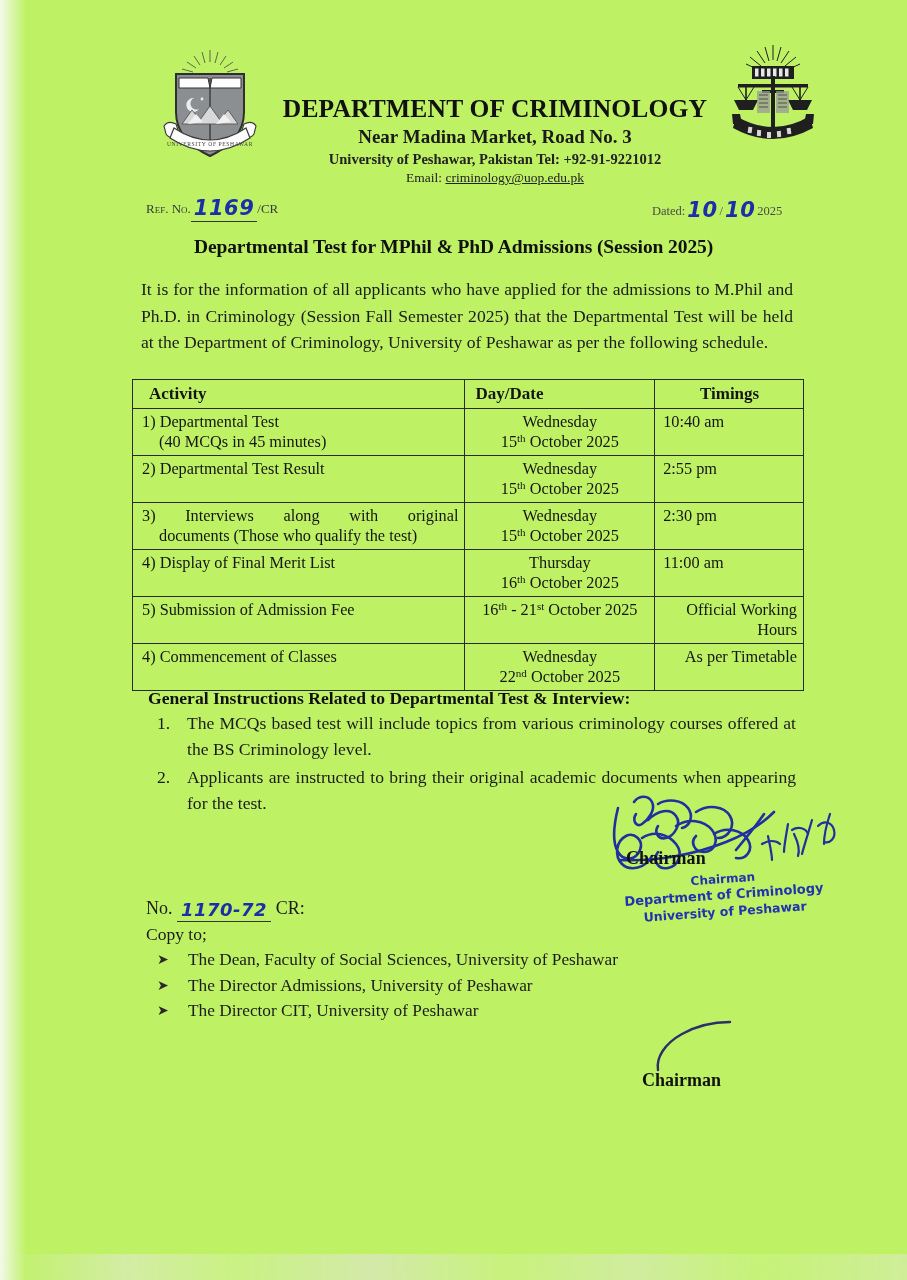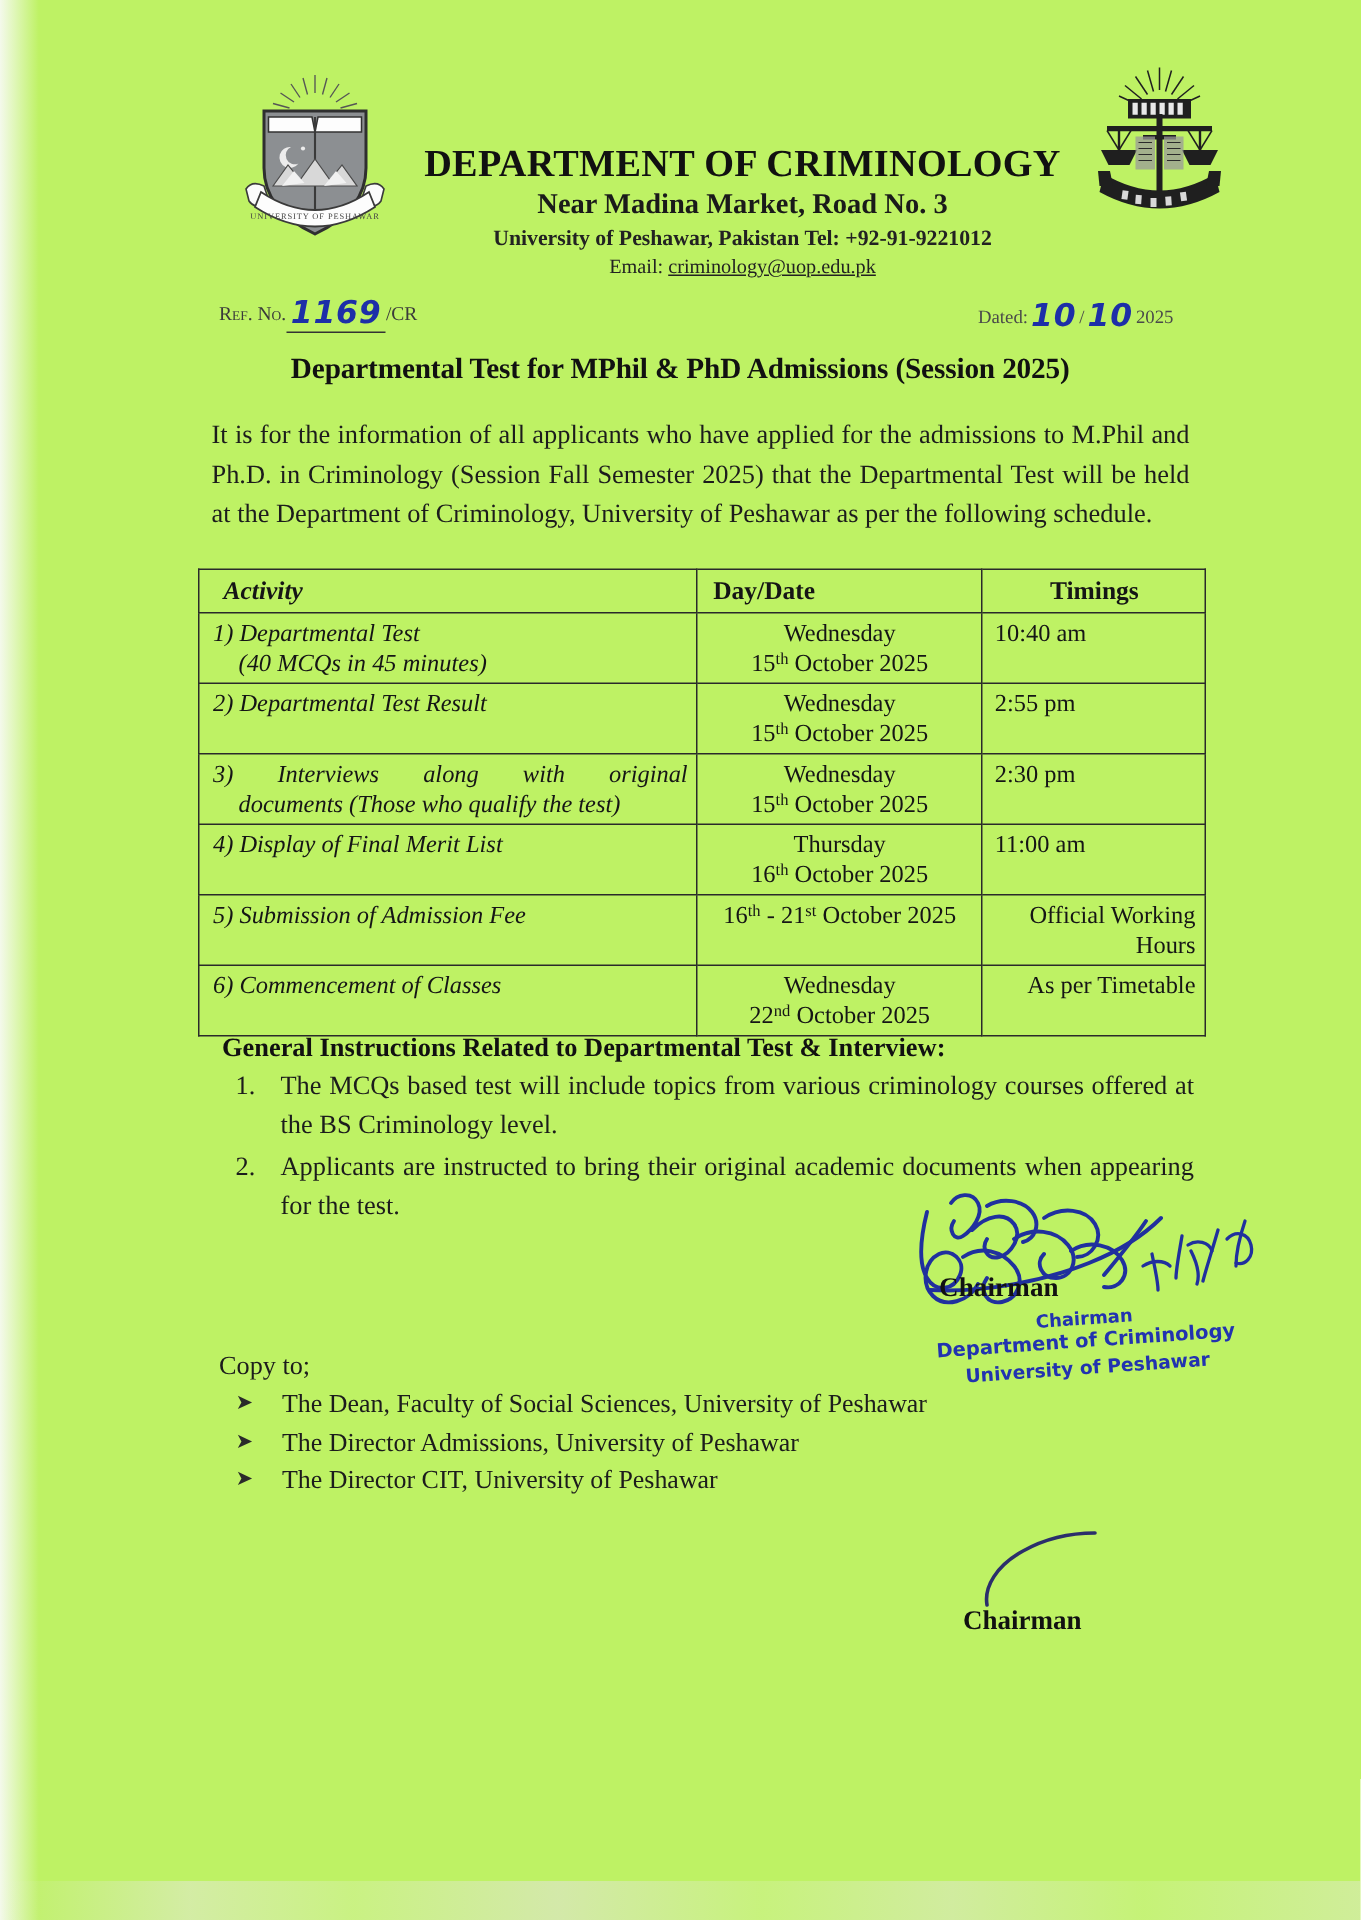--- a/index.html
+++ b/index.html
@@ -177,21 +177,21 @@
   table.sched td {
     border: 1.3px solid #2a2a2a;
     padding: 3px 6px;
     vertical-align: top;
   }
   table.sched th {
     font-weight: bold;
     font-size: 17px;
     padding: 4px 8px;
   }
-  .c-activity { width: 333px; text-align: left; padding-left: 9px !important; font-style: italic; }
+  .c-activity { width: 333px; text-align: left; padding-left: 9px !important; }
   .c-date     { width: 190px; text-align: center; }
   .c-time     { width: 149px; text-align: left; padding-left: 8px !important; }
 
   th.c-activity { padding-left: 16px !important; }
   th.c-date     { text-align: left; padding-left: 10px !important; }
   th.c-time     { text-align: center; padding-left: 9px !important; }
 
   .act-cell { display: block; }
   .act-just {
     text-align: justify;
@@ -559,21 +559,21 @@
             <td class="c-date">
               <span class="date-l1">16<sup>th</sup> - 21<sup>st</sup> October 2025</span>
             </td>
             <td class="c-time">
               <span class="time-center">Official Working</span>
               <span class="time-center">Hours</span>
             </td>
           </tr>
           <tr>
             <td class="c-activity">
-              <span class="act-cell">6) Commencement of Classes</span>
+              <span class="act-cell">4) Commencement of Classes</span>
             </td>
             <td class="c-date">
               <span class="date-l1">Wednesday</span>
               <span class="date-l2">22<sup>nd</sup> October 2025</span>
             </td>
             <td class="c-time">
               <span class="time-center">As per Timetable</span>
             </td>
           </tr>
         </tbody>
@@ -615,20 +615,25 @@
     </svg>
     <div class="sig-chairman">Chairman</div>
     <div class="stamp">
       <div class="s1">Chairman</div>
       <div class="s2">Department of Criminology</div>
       <div class="s3">University of Peshawar</div>
     </div>
   </div>
 
   <div class="copyto">
+    <div class="no-line">
+      <span>No.</span>
+      <span class="ref-underline hand hand-sm">1170-72</span>
+      <span>CR:</span>
+    </div>
     <div class="copy-label">Copy to;</div>
     <ul class="copy-list" id="copy-list">
         <li><span class="arrow-icon">➤</span><span>The Dean, Faculty of Social Sciences, University of Peshawar</span></li>
         <li><span class="arrow-icon">➤</span><span>The Director Admissions, University of Peshawar</span></li>
         <li><span class="arrow-icon">➤</span><span>The Director CIT, University of Peshawar</span></li>
       </ul>
   </div>
 
   <div class="sig2">
     <svg width="180" height="70" viewBox="0 0 180 70" xmlns="http://www.w3.org/2000/svg">

